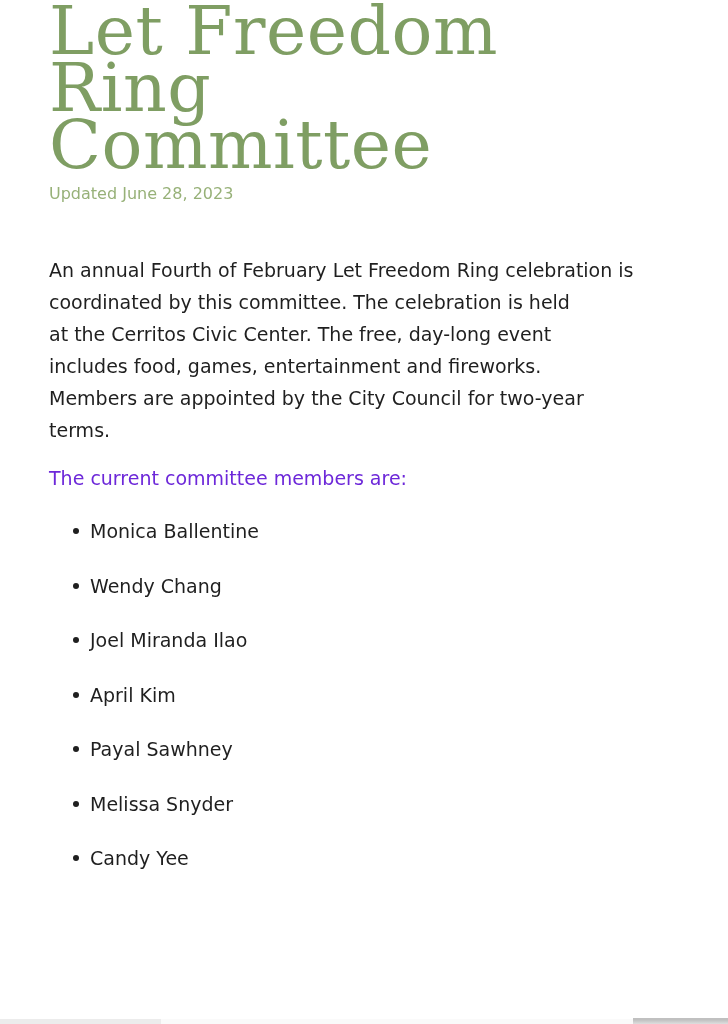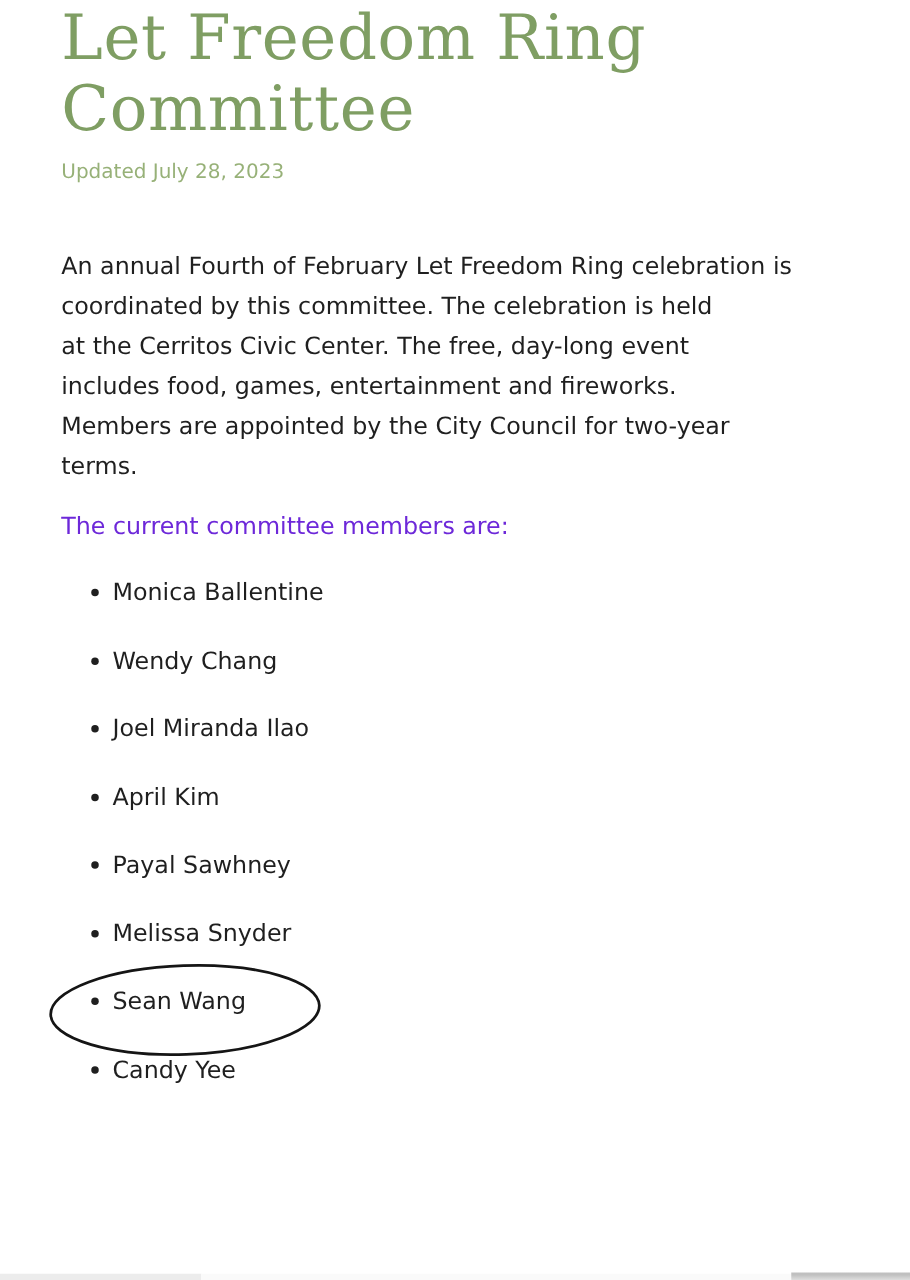--- a/index.html
+++ b/index.html
@@ -19,21 +19,21 @@
     overflow: hidden;
   }
   .content {
     padding: 2px 0 0 49px;
     width: 640px;
   }
   h1.page-title {
     margin: 0;
     font-family: "DejaVu Serif", "Liberation Serif", serif;
     font-weight: 500;
-    font-size: 50px;
+    font-size: 68px;
     line-height: 57px;
     letter-spacing: 0.5px;
     color: #7f9e63;
     width: 560px;
   }
   p.updated {
     margin: 11px 0 0 0;
     font-size: 16px;
     line-height: 20px;
     color: #97b178;
@@ -89,40 +89,35 @@
   .edge-mid   { left: 161px; top: 1019px; width: 472px; height: 5px; background: #fafafa; }
   .edge-right { left: 633px; top: 1018px; width: 95px;  height: 6px;
                 background: linear-gradient(180deg, #c0c0c0 30%, #dedede 100%); }
 </style>
 </head>
 <body>
 
 <div class="page">
   <main class="content" style="color: rgb(31, 31, 31);">
     <h1 class="page-title" style="color: rgb(127, 158, 99);">Let Freedom Ring Committee</h1>
-    <p class="updated" style="color: rgb(151, 177, 120);">Updated July 28, 2023</p>
+    <p class="updated" style="color: rgb(151, 177, 120);">Updated June 28, 2023</p>
     <p class="intro">An annual Fourth of February Let Freedom Ring celebration is
 coordinated by this committee. The celebration is held
 at the Cerritos Civic Center. The free, day-long event
 includes food, games, entertainment and fireworks.
 Members are appointed by the City Council for two-year
 terms.</p>
     <p class="members-heading">The current committee members are:</p>
     <ul class="members">
         <li><span>Monica Ballentine</span></li>
         <li><span>Wendy Chang</span></li>
         <li><span>Joel Miranda Ilao</span></li>
         <li><span>April Kim</span></li>
         <li><span>Payal Sawhney</span></li>
         <li><span>Melissa Snyder</span></li>
-        <li><span>Sean Wang</span>
-  <svg class="circle-annotation" viewBox="0 0 220 76" xmlns="http://www.w3.org/2000/svg">
-    <ellipse cx="110" cy="38" rx="107.5" ry="35.5" transform="rotate(-2 110 38)" fill="none" stroke="#151515" stroke-width="2.2"></ellipse>
-  </svg>
-</li>
         <li><span>Candy Yee</span></li>
       </ul>
   </main>
 
   <div class="edge edge-left"></div>
   <div class="edge edge-mid"></div>
   <div class="edge edge-right"></div>
 </div>
 
 </body></html>

